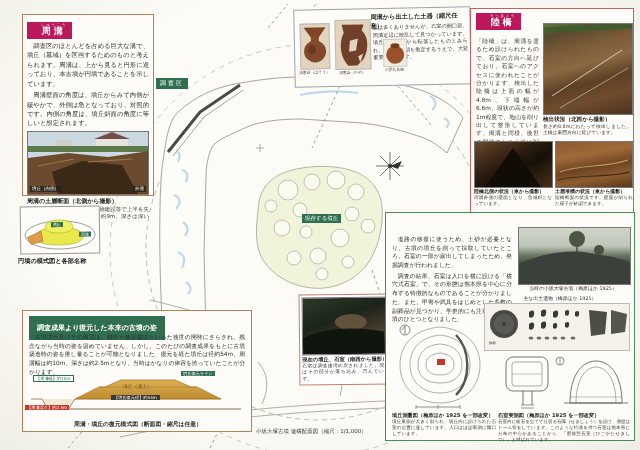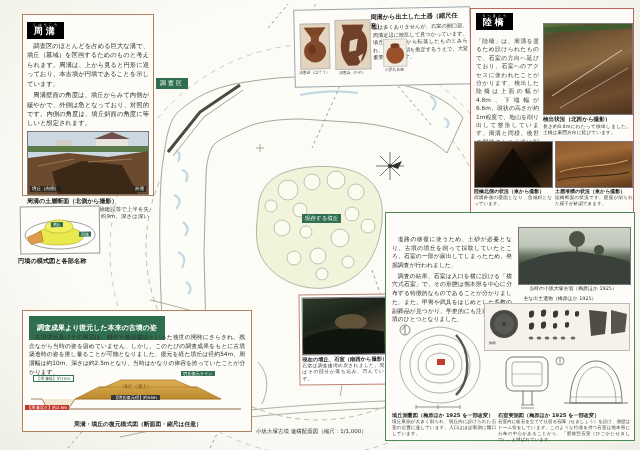--- a/index.html
+++ b/index.html
@@ -5,21 +5,21 @@
   html,body{margin:0;padding:0;}
   body{width:640px;height:450px;overflow:hidden;background:#f4f3ec;
        font-family:"DejaVu Sans",sans-serif;-webkit-text-size-adjust:none;}
   #page{position:relative;width:640px;height:450px;
         background:radial-gradient(ellipse at 50% 45%, #fcfbf6 60%, #efeee6 100%);}
   .box{position:absolute;background:#fdfcf8;box-sizing:border-box;z-index:3;}
   .b-brown{border:1px solid #b0815a;}
   .b-red{border:1px solid #c4625c;}
   .b-green{border:1.5px solid #4a8a54;}
   .b-gray{border:1px solid #9aa4ab;}
-  .badge{display:inline-block;background:#000000;color:#fff;padding:1px 6px 2px 6px;text-align:center;}
+  .badge{display:inline-block;background:#be185d;color:#fff;padding:1px 6px 2px 14px;text-align:center;}
   .furi{font-size:4px;line-height:1;letter-spacing:1px;color:#d8e8dd;}
   .badge-main{font-size:9px;font-weight:bold;letter-spacing:3px;line-height:1.1;}
   .para{font-size:6.3px;line-height:1.5;color:#2c2c28;text-align:justify;text-indent:1em;margin:2px 0 0 0;}
   .cap{font-weight:bold;color:#222;}
   .note{color:#3a3a34;text-align:justify;}
   .photo{position:relative;overflow:hidden;border:0.5px solid #777;}
   .plabel{position:absolute;background:rgba(35,35,25,.78);color:#fff;font-size:4.5px;padding:0 2px;line-height:1.4;}
   .abs{position:absolute;}
   .greenlab{background:#2f6e4e;color:#fff;text-align:center;}
   svg{display:block;}

